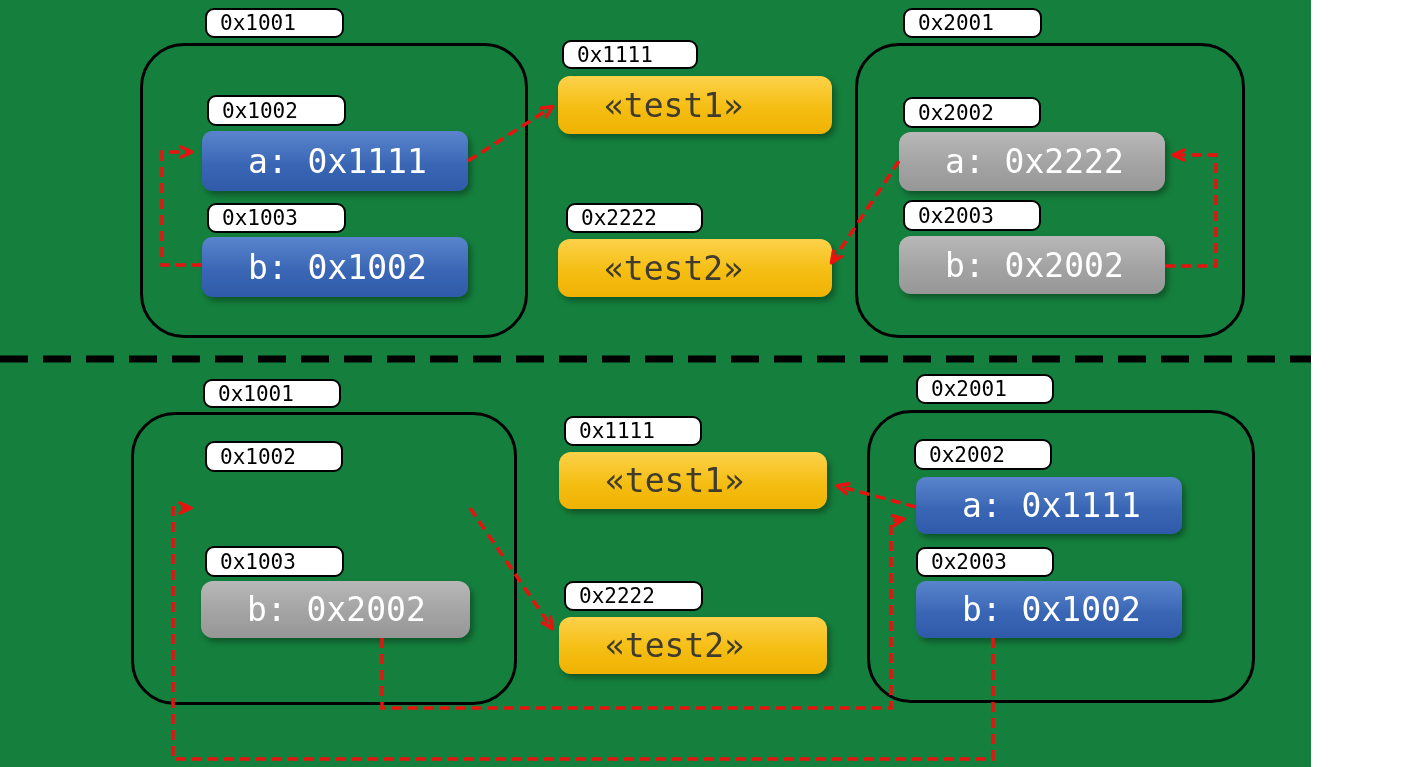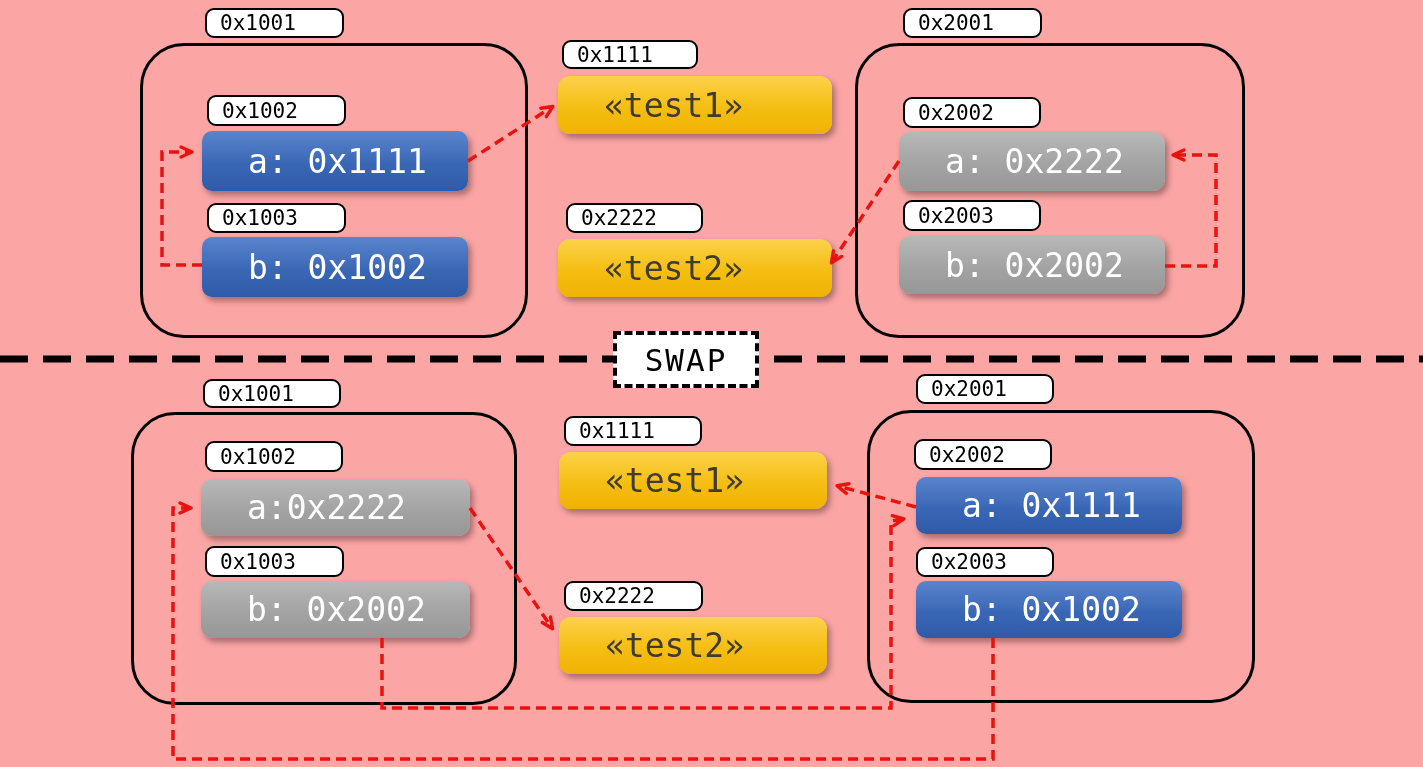--- a/index.html
+++ b/index.html
@@ -1,17 +1,17 @@
 <!DOCTYPE html>
 <html><head>
 <meta charset="utf-8">
 <style>
   html,body { margin:0; padding:0; background:#ffffff; }
   .canvas {
-    position:relative; width:1423px; height:767px; background:#fca5a5;
+    position:relative; width:1311px; height:767px; background:#15803d;
     font-family:"DejaVu Sans Mono", monospace; overflow:hidden;
   }
   .frame {
     position:absolute; border:3px solid #000; border-radius:44px;
     background:transparent; z-index:1; box-sizing:border-box;
   }
   .addr {
     position:absolute; background:#fff; border:2.5px solid #000; border-radius:9px;
     font-size:21px; color:#000; display:flex; align-items:center;
     padding-left:13px; box-sizing:border-box; z-index:4; white-space:pre;
@@ -52,37 +52,35 @@
   <div class="frame" style="left:855px;top:43px;width:390px;height:295px;"></div>
   <div class="addr" style="left:903px;top:8px;width:139px;height:30px;">0x2001</div>
   <div class="addr" style="left:903px;top:97px;width:138px;height:31px;">0x2002</div>
   <div class="cell gray" style="left:899px;top:132px;width:266px;height:59px;">a: 0x2222</div>
   <div class="addr" style="left:903px;top:200px;width:138px;height:31px;">0x2003</div>
   <div class="cell gray" style="left:899px;top:236px;width:266px;height:58px;">b: 0x2002</div>
 
   <div class="addr" style="left:203px;top:379px;width:138px;height:29px;">0x1001</div>
   <div class="frame" style="left:131px;top:412px;width:386px;height:293px;"></div>
   <div class="addr" style="left:205px;top:441px;width:138px;height:31px;">0x1002</div>
-  <div class="cell gray" style="left:201px;top:479px;width:269px;height:57px;">a:0x2222</div>
   <div class="addr" style="left:205px;top:546px;width:139px;height:31px;">0x1003</div>
   <div class="cell gray" style="left:201px;top:581px;width:269px;height:57px;">b: 0x2002</div>
 
   <div class="addr" style="left:564px;top:416px;width:138px;height:30px;">0x1111</div>
   <div class="cell heap" style="left:559px;top:452px;width:268px;height:57px;">«test1»</div>
   <div class="addr" style="left:564px;top:581px;width:139px;height:30px;">0x2222</div>
   <div class="cell heap" style="left:559px;top:617px;width:268px;height:57px;">«test2»</div>
 
   <div class="addr" style="left:916px;top:374px;width:138px;height:30px;">0x2001</div>
   <div class="frame" style="left:867px;top:410px;width:388px;height:293px;"></div>
   <div class="addr" style="left:914px;top:439px;width:138px;height:31px;">0x2002</div>
   <div class="cell blue" style="left:916px;top:477px;width:266px;height:57px;">a: 0x1111</div>
   <div class="addr" style="left:916px;top:547px;width:138px;height:30px;">0x2003</div>
   <div class="cell blue" style="left:916px;top:581px;width:266px;height:57px;">b: 0x1002</div>
 
-  <div class="swapbox">SWAP</div>
 
   <svg class="overlay" width="1423" height="767" viewBox="0 0 1423 767">
     <defs>
       <marker id="rarrow" markerUnits="userSpaceOnUse" markerWidth="18" markerHeight="16" viewBox="0 0 18 16" refX="13" refY="8" orient="auto">
         <path d="M3,3 L14,8 L3,13" fill="none" stroke="#e8120f" stroke-width="3.4" stroke-linecap="round" stroke-linejoin="round"></path>
       </marker>
     </defs>
 
     <path d="M 0 359 L 1423 359" stroke="#000000" stroke-width="7" stroke-dasharray="28 15" fill="none"></path>
 

